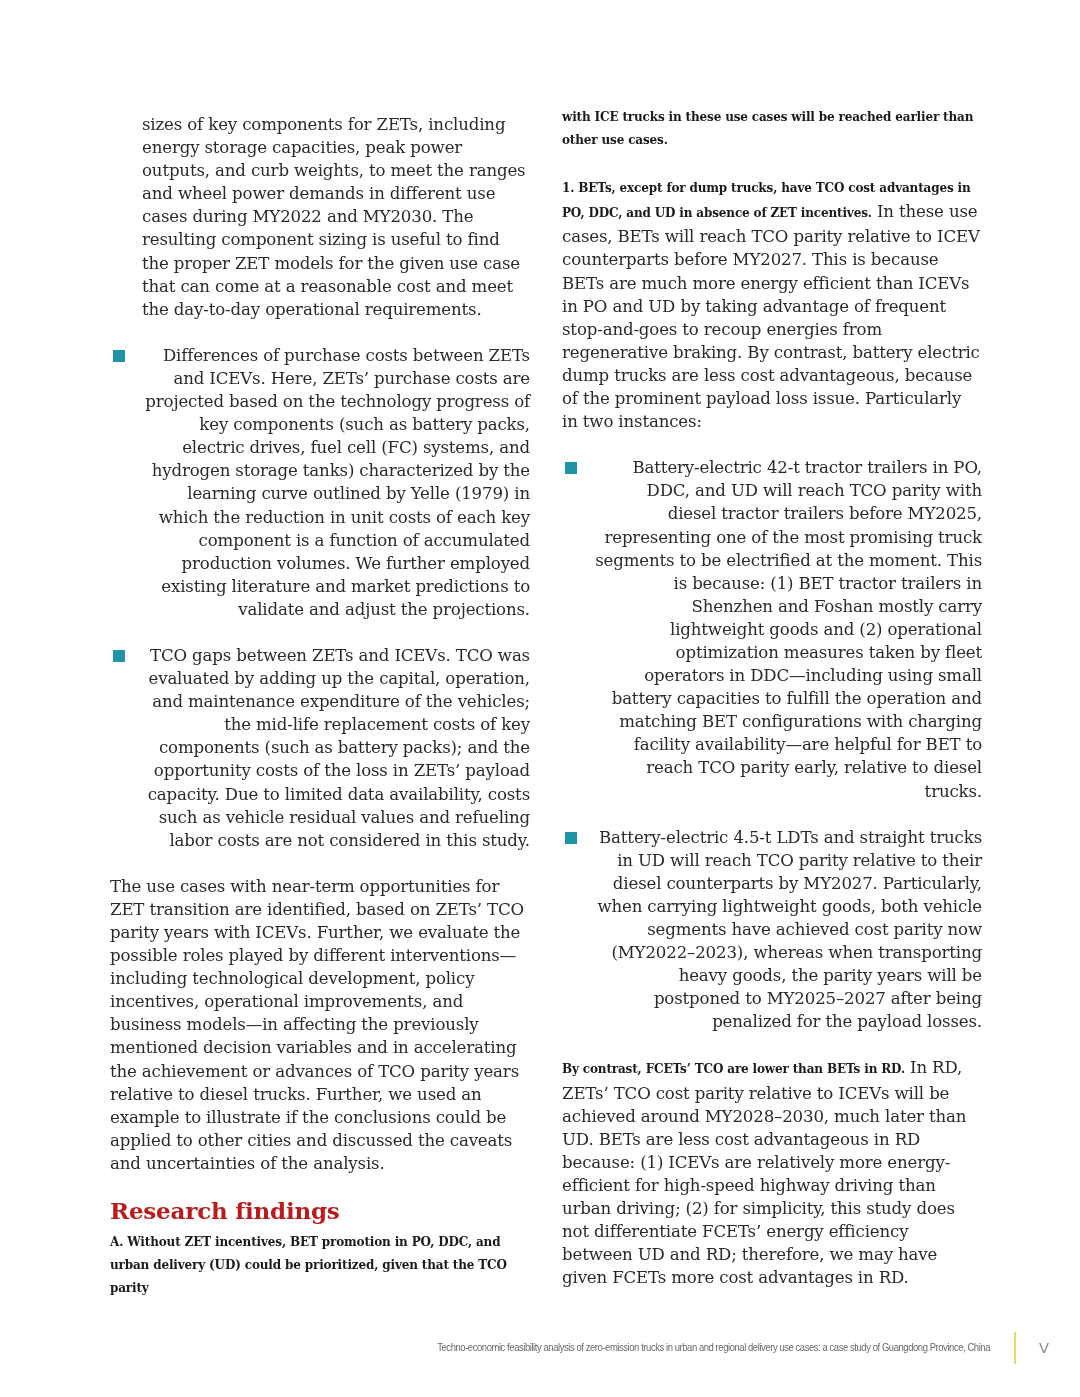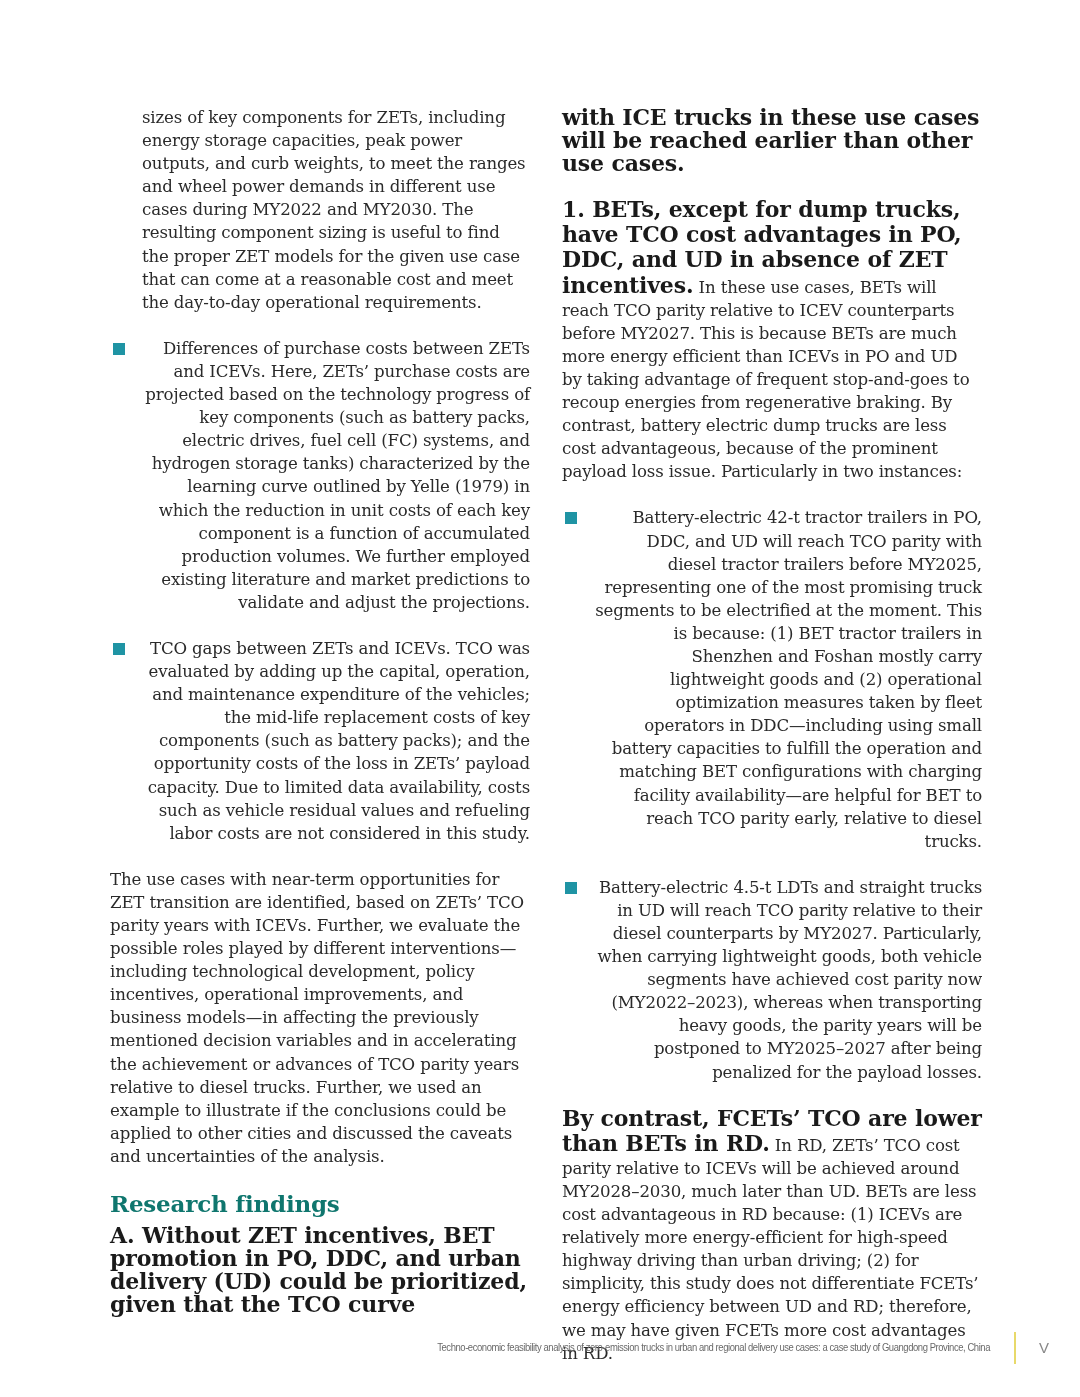--- a/index.html
+++ b/index.html
@@ -6,36 +6,36 @@
     body {
       width: 1080px; height: 1397px; position: relative; overflow: hidden;
       font-family: "DejaVu Serif", "Liberation Serif", serif;
       color: #2a2a2a;
     }
     .col {
       position: absolute; top: 106px;
       font-size: 16.6px; line-height: 23.1px;
       letter-spacing: -0.15px;
     }
-    .col-left { left: 110px; width: 420px; }
+    .col-left { left: 110px; width: 420px; margin-top: 7px; }
     .col-right { left: 562px; width: 420px; }
     p { margin: 0; }
     .indent { padding-left: 32px; }
     .bullet { position: relative; padding-left: 32px; text-align: right; }
     .bullet .sq {
       position: absolute; left: 3px; top: 6px;
       width: 12px; height: 12px; background: #1f94a4;
     }
     .gap-l { height: 23px; }
     .gap-m { height: 23px; }
     h2.section {
-      margin: 0; color: #0f766e; font-weight: bold;
+      margin: 0; color: #b91c1c; font-weight: bold;
       font-size: 23px; line-height: 28px; letter-spacing: -0.2px;
     }
-    .heading-bold { font-weight: bold; font-size: 22px; line-height: 23.1px; color: #1a1a1a; }
+    .heading-bold { font-weight: bold; font-size: 12px; line-height: 23.1px; color: #1a1a1a; }
     .footer {
       position: absolute; top: 1341px; left: 300px; width: 690px;
       text-align: right;
       font-family: "Liberation Sans", "DejaVu Sans", sans-serif;
       font-size: 11px; color: #6a6a6a; letter-spacing: -0.5px;
       transform: scaleX(0.86); transform-origin: right center;
     }
     .footer-rule {
       position: absolute; left: 1014px; top: 1332px;
       width: 2px; height: 32px; background: #e8d96a;
@@ -59,21 +59,21 @@
   <div class="gap-l"></div>
   <div class="bullet">
     <span class="sq"></span>
     <p>TCO gaps between ZETs and ICEVs. TCO was evaluated by adding up the capital, operation, and maintenance expenditure of the vehicles; the mid-life replacement costs of key components (such as battery packs); and the opportunity costs of the loss in ZETs’ payload capacity. Due to limited data availability, costs such as vehicle residual values and refueling labor costs are not considered in this study.</p>
   </div>
   <div class="gap-l"></div>
   <p>The use cases with near-term opportunities for ZET transition are identified, based on ZETs’ TCO parity years with ICEVs. Further, we evaluate the possible roles played by different interventions—including technological development, policy incentives, operational improvements, and business models—in affecting the previously mentioned decision variables and in accelerating the achievement or advances of TCO parity years relative to diesel trucks. Further, we used an example to illustrate if the conclusions could be applied to other cities and discussed the caveats and uncertainties of the analysis.</p>
   <div style="height:22px"></div>
   <h2 class="section">Research findings</h2>
   <div style="height:6px"></div>
-  <p class="heading-bold">A. Without ZET incentives, BET promotion in PO, DDC, and urban delivery (UD) could be prioritized, given that the TCO curve</p>
+  <p class="heading-bold">A. Without ZET incentives, BET promotion in PO, DDC, and urban delivery (UD) could be prioritized, given that the TCO parity</p>
 </div>
 
 <div class="col col-right">
   <p class="heading-bold">with ICE trucks in these use cases will be reached earlier than other use cases.</p>
   <div class="gap-m"></div>
   <p><span class="heading-bold">1. BETs, except for dump trucks, have TCO cost advantages in PO, DDC, and UD in absence of ZET incentives.</span><span> In these use cases, BETs will reach TCO parity relative to ICEV counterparts before MY2027. This is because BETs are much more energy efficient than ICEVs in PO and UD by taking advantage of frequent stop-and-goes to recoup energies from regenerative braking. By contrast, battery electric dump trucks are less cost advantageous, because of the prominent payload loss issue. Particularly in two instances:</span></p>
   <div class="gap-l"></div>
   <div class="bullet">
     <span class="sq"></span>
     <p>Battery-electric 42-t tractor trailers in PO, DDC, and UD will reach TCO parity with diesel tractor trailers before MY2025, representing one of the most promising truck segments to be electrified at the moment. This is because: (1) BET tractor trailers in Shenzhen and Foshan mostly carry lightweight goods and (2) operational optimization measures taken by fleet operators in DDC—including using small battery capacities to fulfill the operation and matching BET configurations with charging facility availability—are helpful for BET to reach TCO parity early, relative to diesel trucks.</p>

